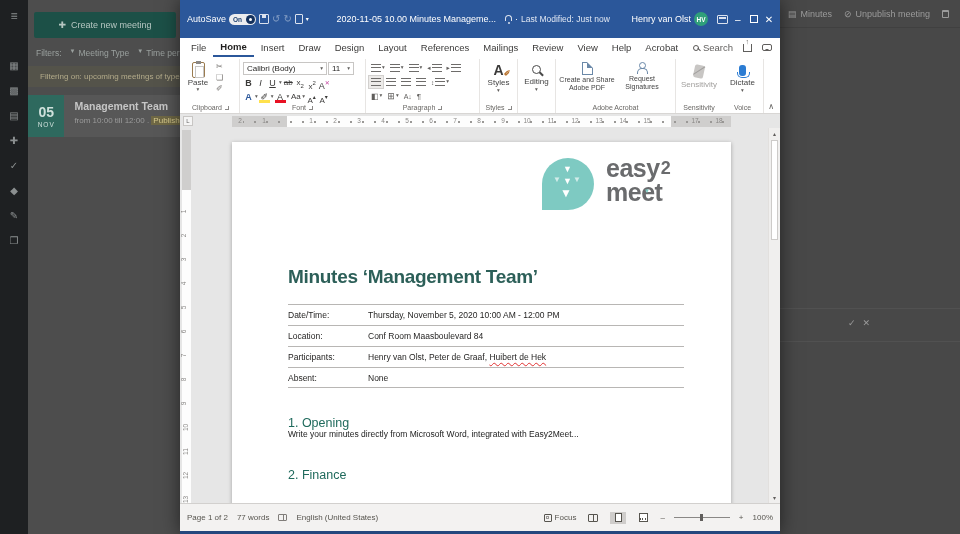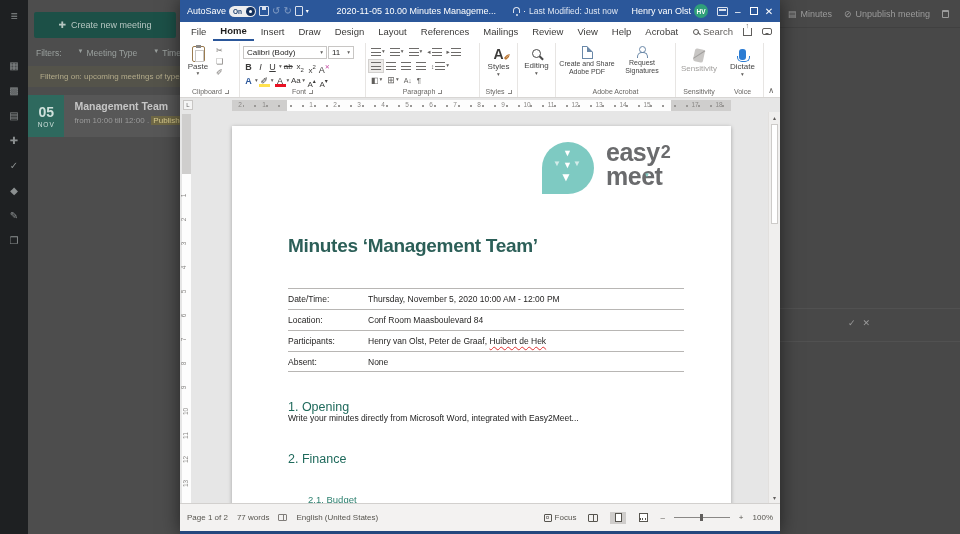--- a/index.html
+++ b/index.html
@@ -5,21 +5,21 @@
 *{margin:0;padding:0;box-sizing:border-box}
 body{background:#222;font-family:"Liberation Sans",sans-serif}
 #screen{position:relative;width:960px;height:534px;background:#484848;overflow:hidden}
 
 
 .bg-sidebar{position:absolute;left:0;top:0;width:28px;height:534px;background:#1e2022;display:flex;flex-direction:column;align-items:center;padding-top:10px;gap:15px;color:#8b8f90;font-size:10px}
 .bg-sidebar .si{cursor:pointer;line-height:1}
 .bg-sidebar .si:first-child{margin-bottom:24px;font-size:12px}
 .bg-panel{position:absolute;left:28px;top:0;width:152px;height:534px;background:#4d4d4d;overflow:hidden}
 .bg-create{margin:12px 4px 0 6px;height:26px;background:#1c5047;color:#b5c6c1;font-size:9px;display:flex;align-items:center;justify-content:center;gap:5px;border-radius:2px;cursor:pointer}
-.bg-filters{display:flex;gap:16px;padding:10px 0 6px 8px;font-size:8.5px;color:#9aa09e;align-items:center;white-space:nowrap}
+.bg-filters{display:flex;gap:8px;padding:10px 0 6px 8px;font-size:8.5px;color:#9aa09e;align-items:center;white-space:nowrap}
 .bg-filters .chip{display:flex;gap:3px;align-items:flex-start;cursor:pointer}
 .bg-filters .fun{font-size:6px}
 .bg-notice{margin-top:2px;padding:6px 4px 6px 12px;background:#54534a;color:#b3ab8a;font-size:8px;white-space:nowrap}
 .bg-card{margin-top:8px;background:#575757;display:flex;height:42px;cursor:pointer}
 .bg-date{width:40px;background:#2e695e;color:#cfe0db;display:flex;flex-direction:column;align-items:center;justify-content:center}
 .bg-date .d{font-size:14px;font-weight:bold;line-height:1}
 .bg-date .m{font-size:6.5px;letter-spacing:1px;margin-top:2px}
 .bg-cardtext{padding:5px 0 0 10px;overflow:hidden;white-space:nowrap}
 .bg-cardtext .t{color:#c6c6c6;font-weight:bold;font-size:10.5px}
 .bg-cardtext .s{font-size:8px;color:#9b9b9b;margin-top:4px}
@@ -29,31 +29,31 @@
 .bg-tb-btn{display:flex;align-items:center;gap:4px;cursor:pointer}
 .trash{width:7px;height:8px;border:1px solid #9b9b9b;border-top:2px solid #9b9b9b;border-radius:1px;display:inline-block}
 .bg-line{position:absolute;left:0;right:0;height:1px;background:#515151}
 .bg-checks{position:absolute;top:318px;left:68px;color:#9b9b9b;font-size:9px;display:flex;gap:7px}
 .bg-checks span{cursor:pointer}
 
 
 .word{position:absolute;left:180px;top:0;width:600px;height:534px;background:#fff;box-shadow:0 0 18px rgba(0,0,0,.55);display:flex;flex-direction:column}
 
 
-.tbar{height:22px;background:#2b579a;display:flex;align-items:center;padding:0 7px;gap:3px;color:#fff;font-size:9px;flex:none;white-space:nowrap}
+.tbar{height:38px;background:#2b579a;display:flex;align-items:center;padding:0 7px;gap:3px;color:#fff;font-size:9px;flex:none;white-space:nowrap}
 .pill{width:27px;height:11px;background:#ecedef;border-radius:6px;display:flex;align-items:center;padding:0 1px 0 4px;gap:2px;cursor:pointer}
 .pill .on{color:#1a3e6e;font-size:6.5px;font-weight:bold}
 .pill .knob{width:9px;height:9px;border-radius:50%;background:#14315d;margin-left:auto;position:relative}
 .pill .knob::after{content:"";position:absolute;left:3px;top:3px;width:3px;height:3px;border-radius:50%;background:#fff}
 .floppy{width:10px;height:10px;border:1px solid #dbe2ee;border-radius:1px;position:relative;cursor:pointer}
 .floppy::after{content:"";position:absolute;left:2px;top:0;width:4px;height:3px;background:#dbe2ee}
 .dim{opacity:.4}
 .tb-ico{font-size:10px;line-height:1;cursor:pointer}
 .pagepen{width:8px;height:10px;border:1px solid #dbe2ee;border-radius:1px}
-.tb-title{margin:0 14px;font-size:9px}
+.tb-title{margin:0 6px;font-size:9px}
 .bell{width:7px;height:6px;border:1px solid #dbe2ee;border-bottom:none;border-radius:4px 4px 0 0;position:relative;margin-top:-2px}
 .bell::after{content:"";position:absolute;left:2px;bottom:-3px;width:2px;height:2px;border-radius:50%;background:#dbe2ee}
 .tb-mod{font-size:8.5px;color:#dfe6f2}
 .avatar{width:14px;height:14px;border-radius:50%;background:#2f9f7a;display:flex;align-items:center;justify-content:center;font-size:6.5px;font-weight:bold;cursor:pointer}
 .wc{font-size:10px;cursor:pointer;margin-left:4px}
 .maxi{width:8px;height:8px;border:1px solid #fff;margin-left:6px;cursor:pointer}
 .ribdisp{width:11px;height:9px;border:1px solid #dbe2ee;border-radius:1px;position:relative;margin-left:6px;cursor:pointer}
 .ribdisp::after{content:"";position:absolute;left:1px;top:1px;right:1px;height:2px;background:#dbe2ee}
 .sp{flex:1}
 
@@ -130,21 +130,21 @@
 .page{position:absolute;left:52px;top:14px;width:499px;height:400px;background:#fff;box-shadow:0 1px 4px rgba(0,0,0,.3)}
 
 .logo{position:absolute;left:310px;top:16px;display:flex;gap:12px}
 .lmark{width:52px;height:52px;background:#7ecac2;border-radius:50% 50% 50% 0;position:relative}
 .lmark span{position:absolute;color:#fff;line-height:1}
 .ltxt{color:#6a6b6d;font-weight:bold;line-height:20px;letter-spacing:-.5px}
 .ltxt .e1{font-size:25px}.ltxt .e2{font-size:18px;vertical-align:3px;margin-left:1px}
 .ltxt .m{font-size:25px;position:relative;display:inline-block}
 .ltxt .acc{position:absolute;top:-1px;right:13px;font-size:6px;color:#7ecac2}
 
-.dtitle{position:absolute;left:56px;top:109px;font-size:19px;font-weight:bold;color:#2c5f58;letter-spacing:-.3px}
+.dtitle{position:absolute;left:56px;top:124px;font-size:19px;font-weight:bold;color:#2c5f58;letter-spacing:-.3px}
 .dtable{position:absolute;left:56px;top:162px;width:396px;font-size:8.5px;color:#201f1e}
 .irow{display:flex;align-items:center;height:21px;border-top:1px solid #b8b6b4}
 .irow:last-child{border-bottom:1px solid #b8b6b4}
 .irow .lab{width:80px}
 .sq{text-decoration:underline;text-decoration-style:wavy;text-decoration-color:#e03131;text-decoration-thickness:1px;text-underline-offset:2px}
 .h1{position:absolute;left:56px;font-size:12.5px;color:#1f6a5c}
 .para{position:absolute;left:56px;font-size:8.5px;color:#222}
 .h2{position:absolute;left:76px;font-size:9.5px;color:#2e8170}
 
 .vsb{position:absolute;right:0;top:0;bottom:0;width:12px;background:#f0efee;border-left:1px solid #e2e0de}

